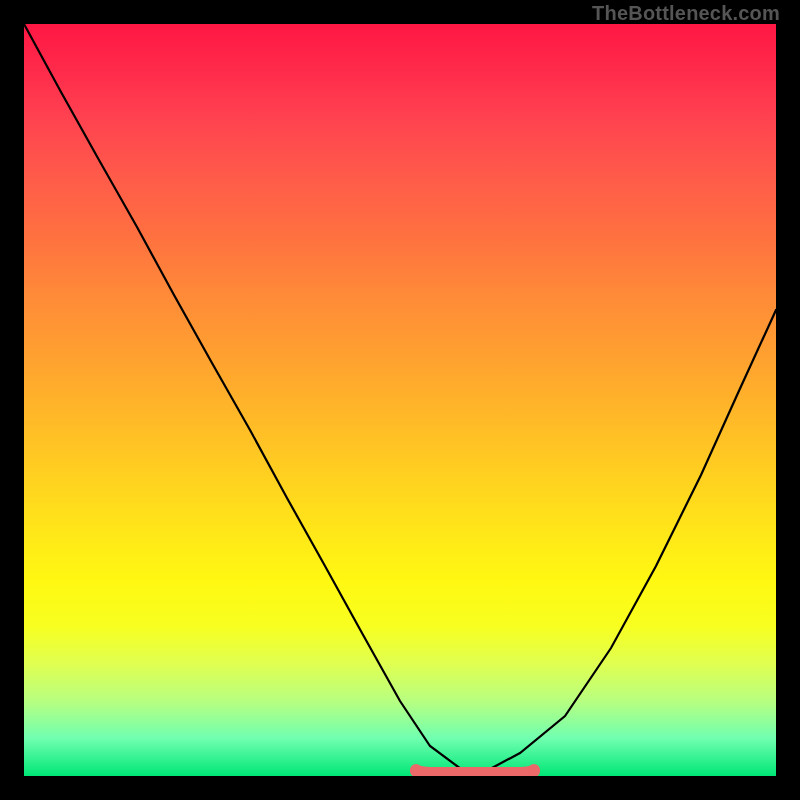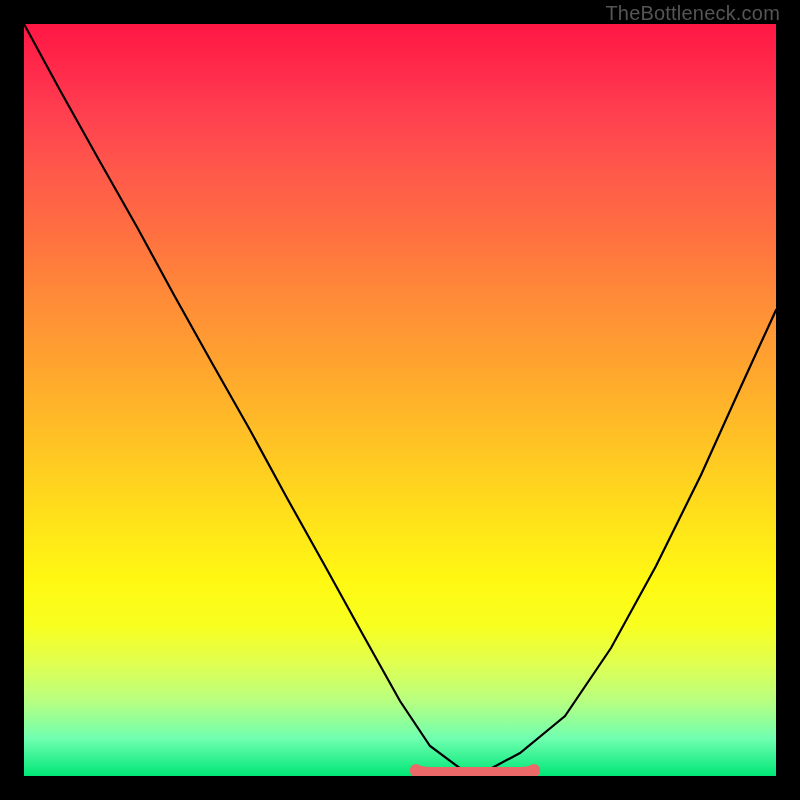--- a/index.html
+++ b/index.html
@@ -39,21 +39,21 @@
       #b8ff80 90%,
       #70ffb0 95%,
       #00e676 100%);
   }
   .watermark {
     position: absolute;
     top: 2px;
     right: 20px;
     color: #555;
     font-size: 20px;
-    font-weight: normal;
+    font-weight: bold;
     letter-spacing: 0.2px;
   }
   svg.overlay {
     position: absolute;
     top: 24px;
     left: 24px;
     width: 752px;
     height: 752px;
     pointer-events: none;
   }

